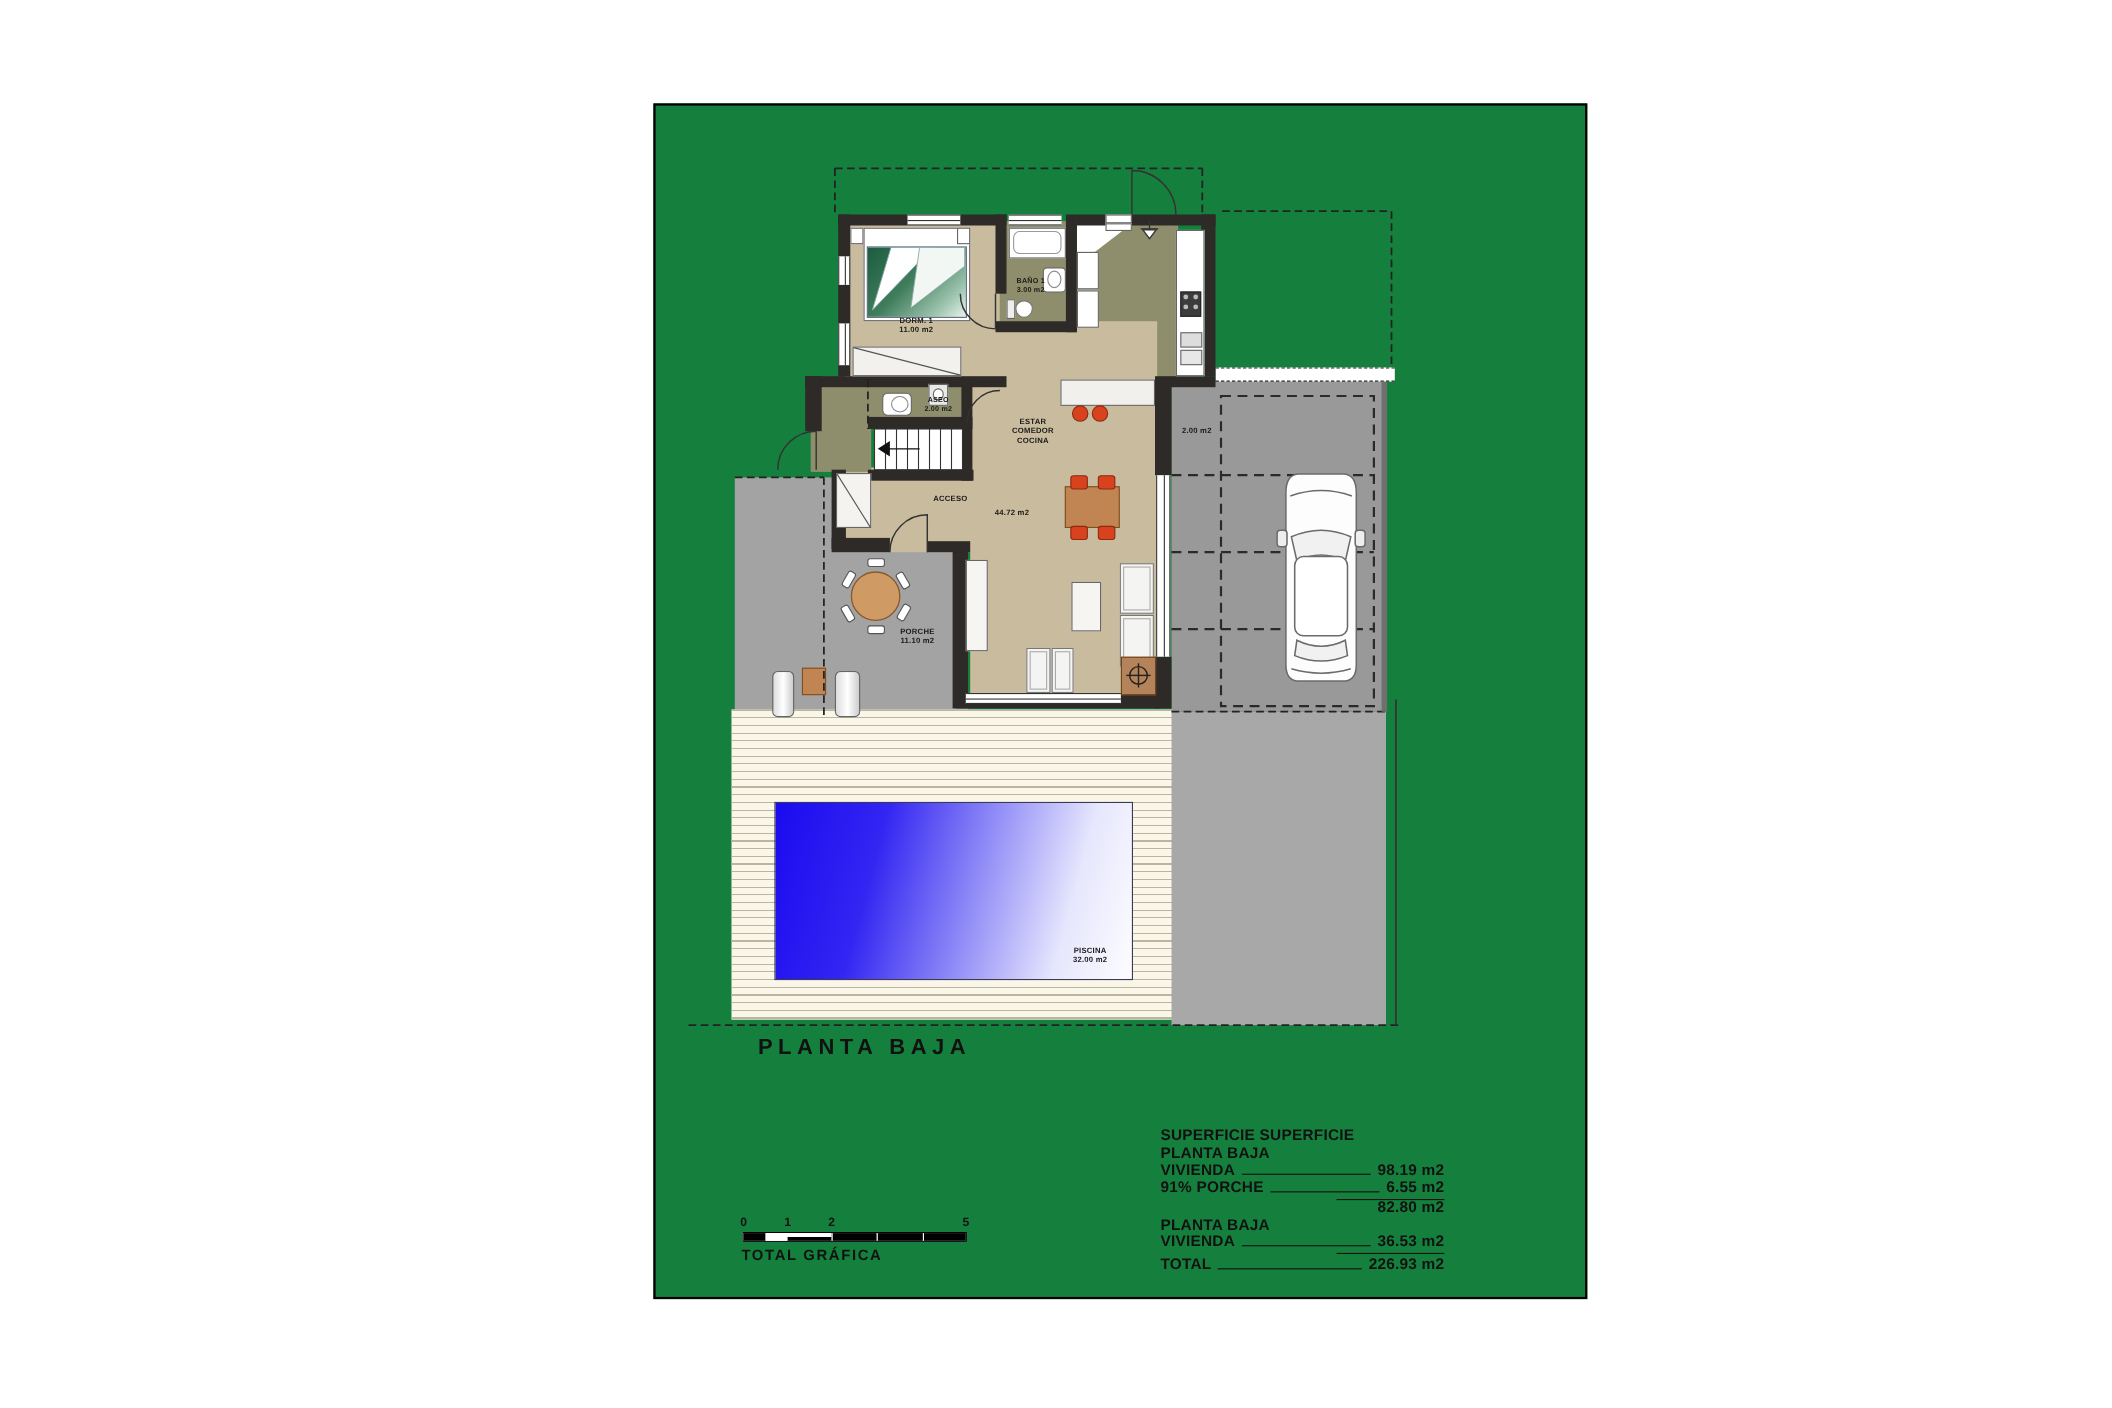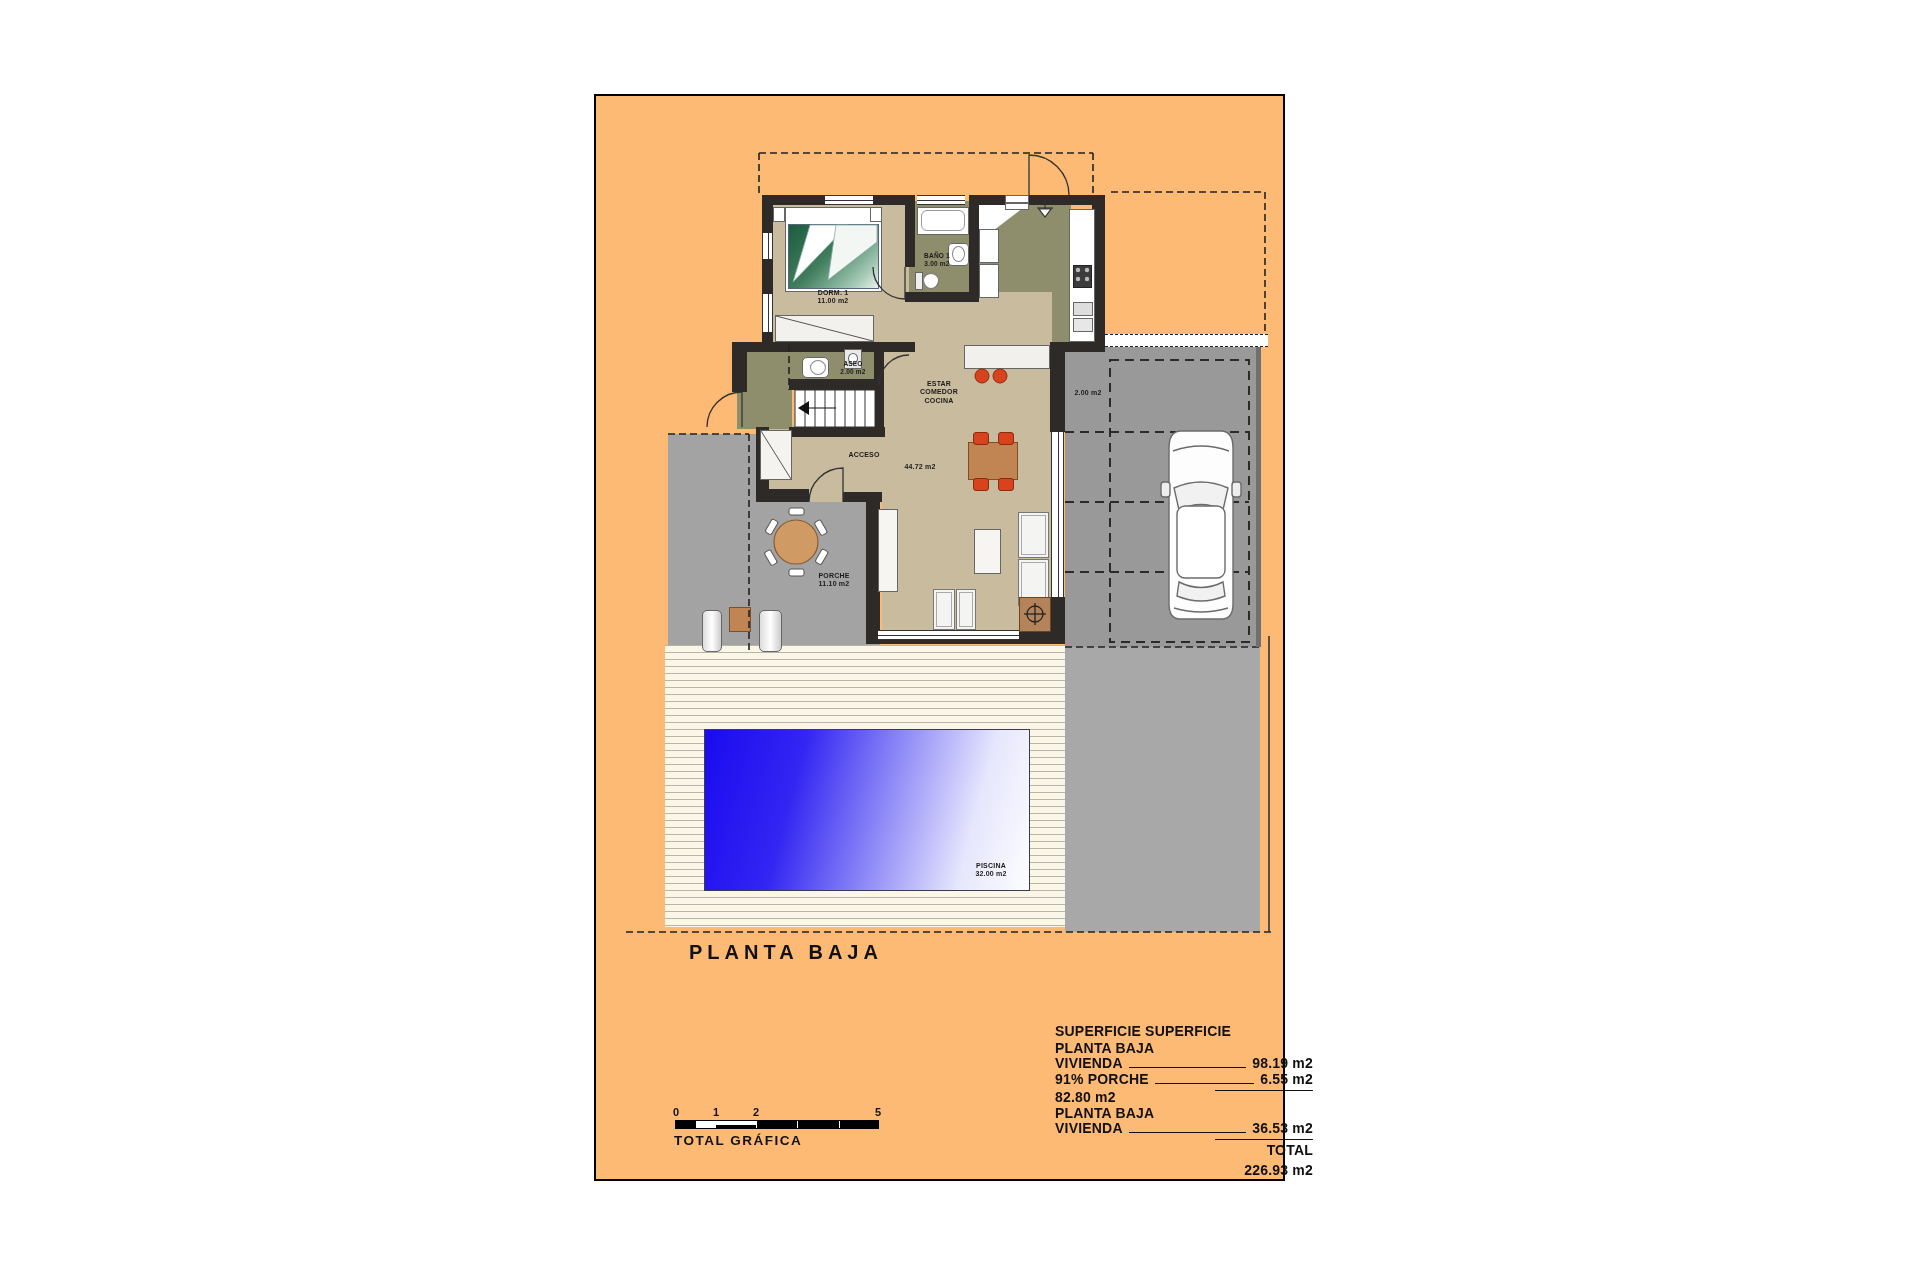--- a/index.html
+++ b/index.html
@@ -1,19 +1,19 @@
 <!DOCTYPE html>
 <html><head>
 <meta charset="utf-8">
 <style>
   html,body{margin:0;padding:0;background:#ffffff;}
   body{width:1920px;height:1280px;position:relative;font-family:"Liberation Sans",sans-serif;-webkit-font-smoothing:antialiased;}
   .abs{position:absolute;}
   
-  #page{position:absolute;left:594px;top:94px;width:691px;height:1087px;border:2px solid #000;background:#fdba74;box-sizing:border-box;}
+  #page{position:absolute;left:594px;top:94px;width:849px;height:1087px;border:2px solid #000;background:#15803d;box-sizing:border-box;}
   #plan{position:absolute;left:0;top:0;width:729px;height:1087px;}
   .wall{position:absolute;background:#2d2a27;}
   .floor-tan{background:#c9bb9d;}
   .floor-olive{background:#8e8e6c;}
   .gray{background:#a3a3a3;}
   .garage{background:#999999;}
   .driveway{background:#a8a8a8;}
   .deck{background:#faf6e8;background-image:repeating-linear-gradient(180deg,#b9b5a2 0 1px,transparent 1px 7px);}
   .pool{background:linear-gradient(105deg,#1a0bf0 0%,#3325f2 28%,#8f8bf7 55%,#e6e6fd 80%,#fdfdff 100%);border:1px solid #3a3a55;box-sizing:border-box;}
   .fix{position:absolute;background:#fff;border:1px solid #666;box-sizing:border-box;}
@@ -300,29 +300,29 @@
       <span>VIVIENDA</span>
       <span class="leader"></span>
       <span class="val">98.19 m2</span>
     </div>
     <div class="srow">
       <span>91% PORCHE</span>
       <span class="leader"></span>
       <span class="val">6.55 m2</span>
     </div>
     <div class="rule"></div>
-    <div class="srow" style="justify-content:flex-start;height:14px;">
+    <div class="srow" style="justify-content:flex-end;height:14px;">
       <span class="val">82.80 m2</span>
     </div>
     <div style="height:15.5px;">PLANTA BAJA</div>
     <div class="srow">
       <span>VIVIENDA</span>
       <span class="leader"></span>
       <span class="val">36.53 m2</span>
     </div>
     <div class="rule"></div>
-    <div class="srow" style="margin-top:2px;flex-direction:column;">
+    <div class="srow" style="margin-top:2px;">
       <span>TOTAL</span>
       <span class="leader"></span>
       <span class="val">226.93 m2</span>
     </div>
   </div>
 </div>
 
 </body></html>

